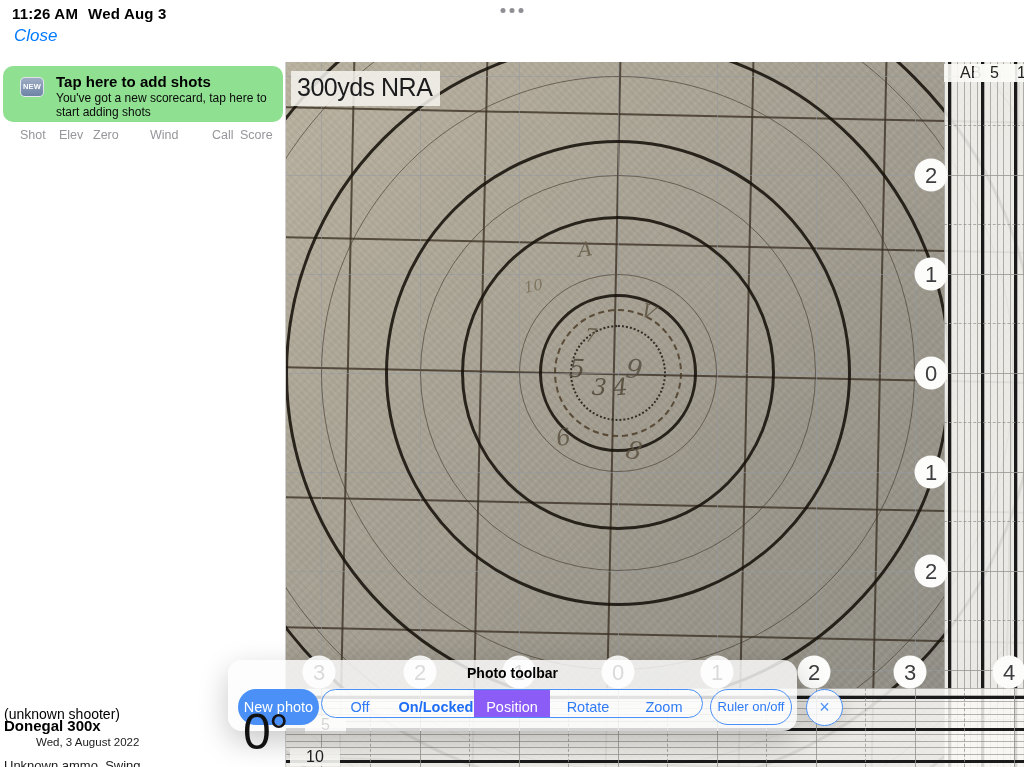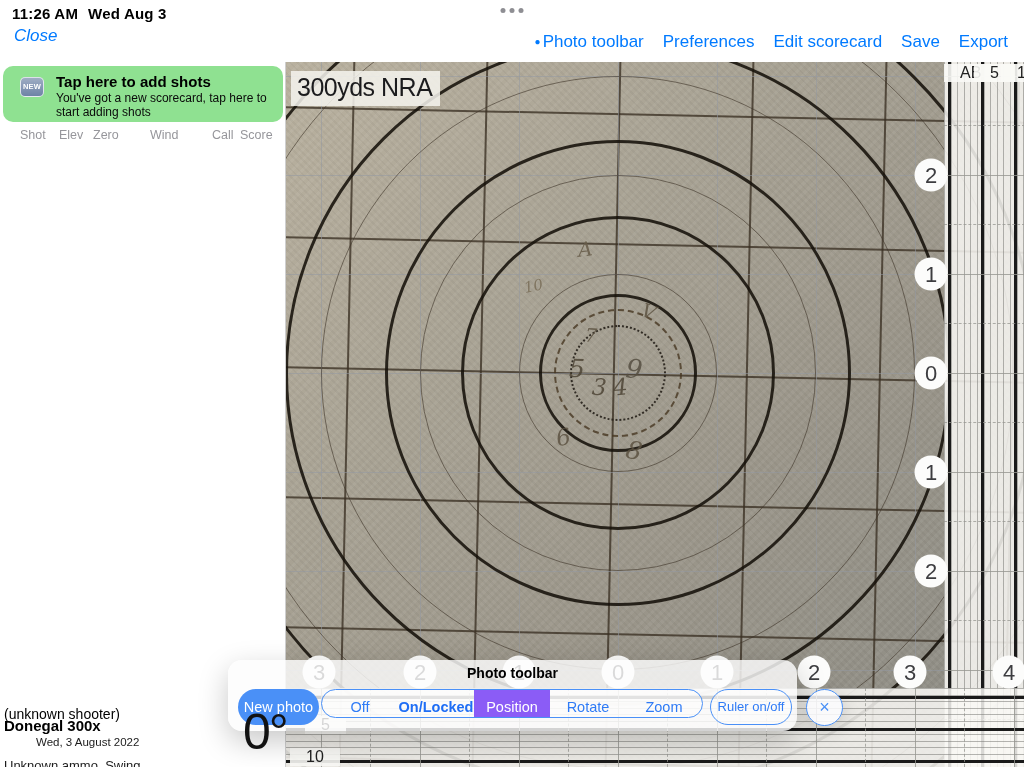--- a/index.html
+++ b/index.html
@@ -126,27 +126,20 @@
       <span class="batt">
           <span class="shell"></span>
           <span class="fill"></span>
           <span class="nub"></span>
         </span>
     </div>
   </div>
 
   <div class="navbar">
     <span class="nav-close">Close</span>
-    <div class="nav-menu">
-      <span class="nav-item"><span class="nav-dot">●</span><span>Photo toolbar</span></span>
-      <span class="nav-item">Preferences</span>
-      <span class="nav-item">Edit scorecard</span>
-      <span class="nav-item">Save</span>
-      <span class="nav-item">Export</span>
-    </div>
   </div>
 
   <div class="notif">
     <span class="notif-badge">NEW</span>
     <div class="notif-title">Tap here to add shots</div>
     <div class="notif-sub">You've got a new scorecard, tap here to start adding shots</div>
   </div>
   <span class="thead" style="left:20px">Shot</span>
   <span class="thead" style="left:59px">Elev</span>
   <span class="thead" style="left:93px">Zero</span>

